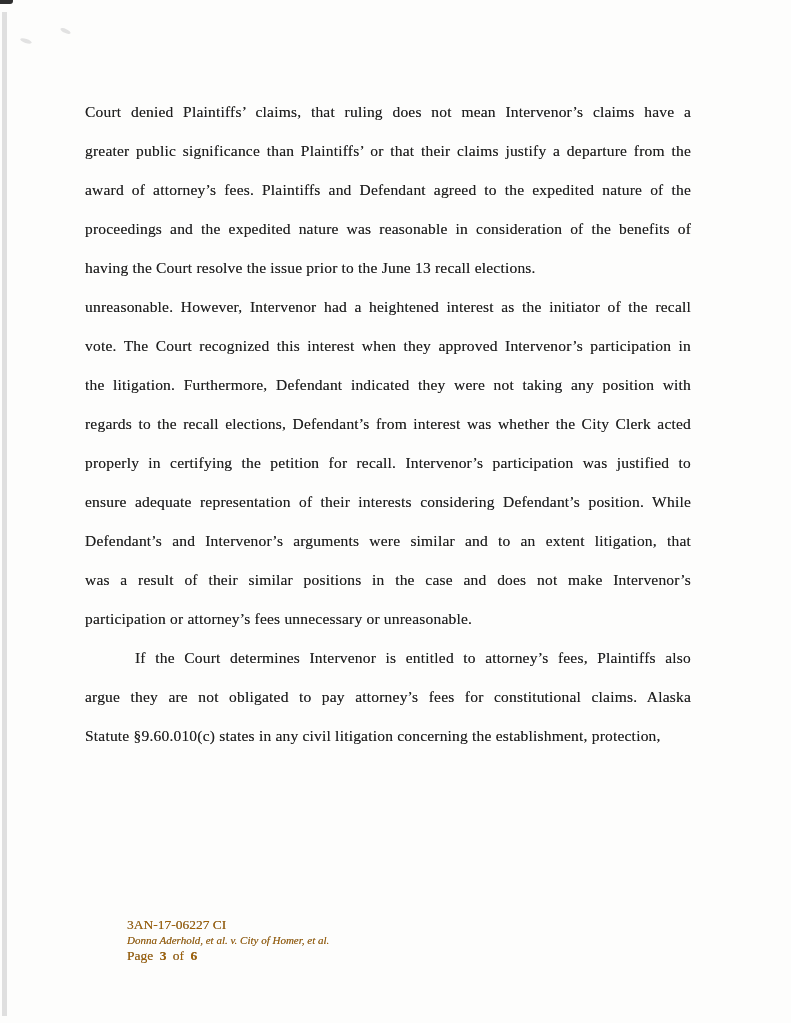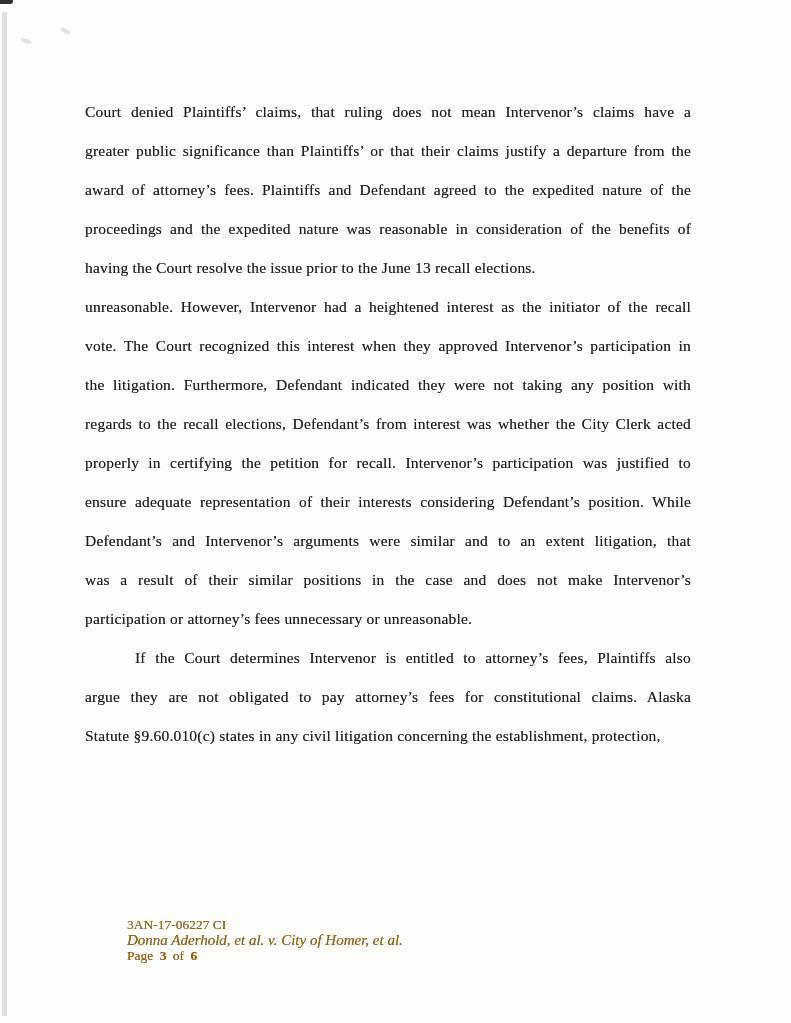--- a/index.html
+++ b/index.html
@@ -71,21 +71,21 @@
     color: #a16207;
     font-size: 13.5px;
     line-height: 15.5px;
     text-shadow: 0 0 0.5px rgba(10,10,10,0.5);
     margin-left: 40px;
   }
   .footer .case-number { display: block; }
   .footer .case-caption {
     display: block;
     font-style: italic;
-    font-size: 15px;
+    font-size: 11px;
   }
   .footer .page-line { display: block; }
   .footer .page-line .bold { font-weight: 700; }
   .footer .page-line span { margin-right: 3px; text-align: center; }
   .footer .page-line span:last-child { margin-right: 0; }
 </style>
 </head>
 <body>
 
 <div class="page">

